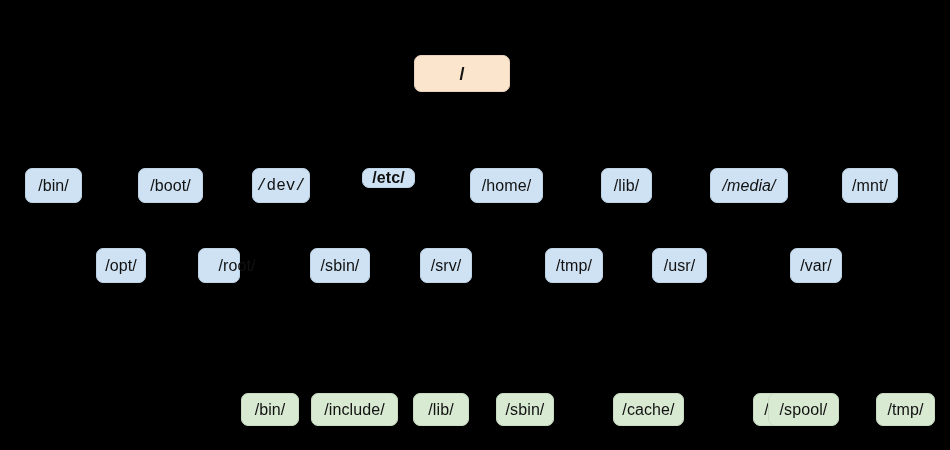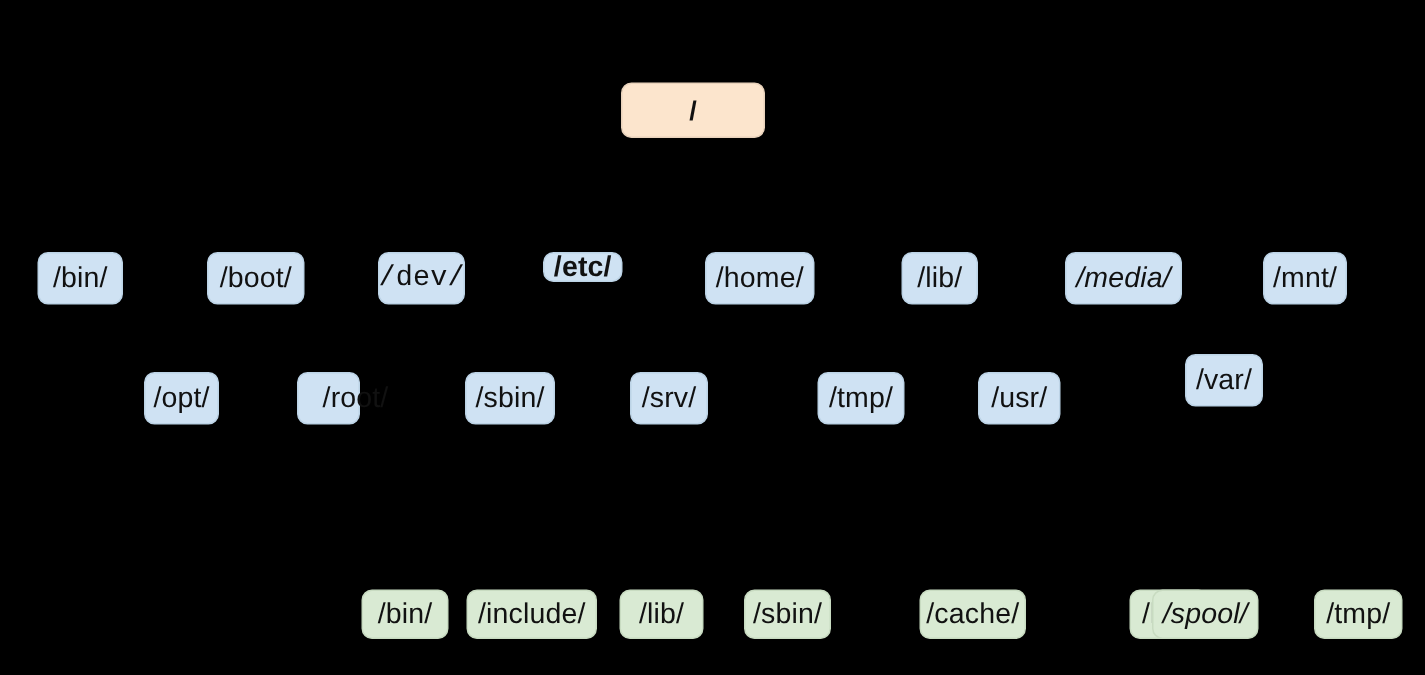--- a/index.html
+++ b/index.html
@@ -18,21 +18,21 @@
   }
   .node {
     position: absolute;
     box-sizing: border-box;
     display: flex;
     align-items: center;
     justify-content: center;
     border-radius: 7px;
     border: 1px solid rgba(0,0,0,0.30);
     color: #111111;
-    font-size: 19px;
+    font-size: 16px;
     line-height: 1;
     letter-spacing: 0.1px;
     white-space: nowrap;
     user-select: none;
   }
   .node.root {
     background: #fce5cd;
     border-color: #e8d2bb;
     font-weight: bold;
     font-size: 18px;
@@ -63,25 +63,25 @@
       <div class="node blue" style="left: 710px; top: 168px; width: 78px; height: 35px; font-style: italic;">/media/</div>
       <div class="node blue" style="left: 842px; top: 168px; width: 56px; height: 35px;">/mnt/</div>
     </div>
     <div>
       <div class="node blue" style="left: 84px; top: 248px; width: 50px; height: 35px; margin-left: 12px;">/opt/</div>
       <div class="node blue" style="left: 198px; top: 248px; width: 42px; height: 35px; padding-left: 36px;">/root/</div>
       <div class="node blue" style="left: 310px; top: 248px; width: 60px; height: 35px;">/sbin/</div>
       <div class="node blue" style="left: 420px; top: 248px; width: 52px; height: 35px;">/srv/</div>
       <div class="node blue" style="left: 545px; top: 248px; width: 58px; height: 35px;">/tmp/</div>
       <div class="node blue" style="left: 652px; top: 248px; width: 55px; height: 35px;">/usr/</div>
-      <div class="node blue" style="left: 790px; top: 236px; width: 52px; height: 35px;">/var/</div>
+      <div class="node blue" style="left: 790px; top: 248px; width: 52px; height: 35px;">/var/</div>
     </div>
     <div>
       <div class="node green" style="left: 241px; top: 393px; width: 58px; height: 33px;">/bin/</div>
       <div class="node green" style="left: 311px; top: 393px; width: 87px; height: 33px;">/include/</div>
       <div class="node green" style="left: 413px; top: 393px; width: 56px; height: 33px;">/lib/</div>
       <div class="node green" style="left: 496px; top: 393px; width: 58px; height: 33px;">/sbin/</div>
       <div class="node green" style="left: 613px; top: 393px; width: 71px; height: 33px;">/cache/</div>
       <div class="node green" style="left: 707px; top: 393px; width: 53px; height: 33px; margin-left: 46px;">/log/</div>
-      <div class="node green" style="left: 768px; top: 393px; width: 71px; height: 33px; font-style: italic;">/spool/</div>
+      <div class="node green" style="left: 768px; top: 393px; width: 71px; height: 33px;">/spool/</div>
       <div class="node green" style="left: 876px; top: 393px; width: 59px; height: 33px;">/tmp/</div>
     </div>
   </div>
 
 </body></html>

